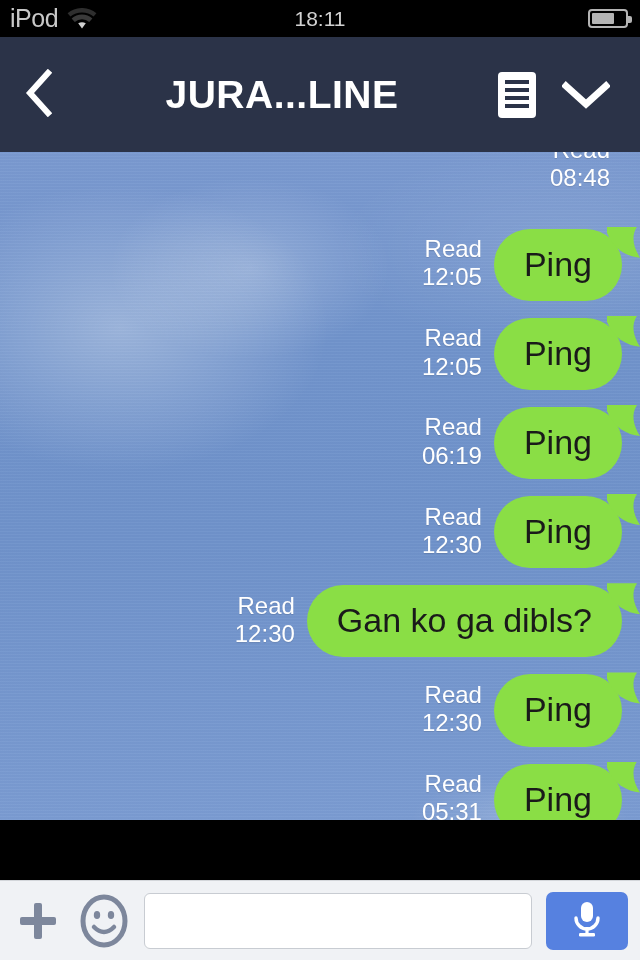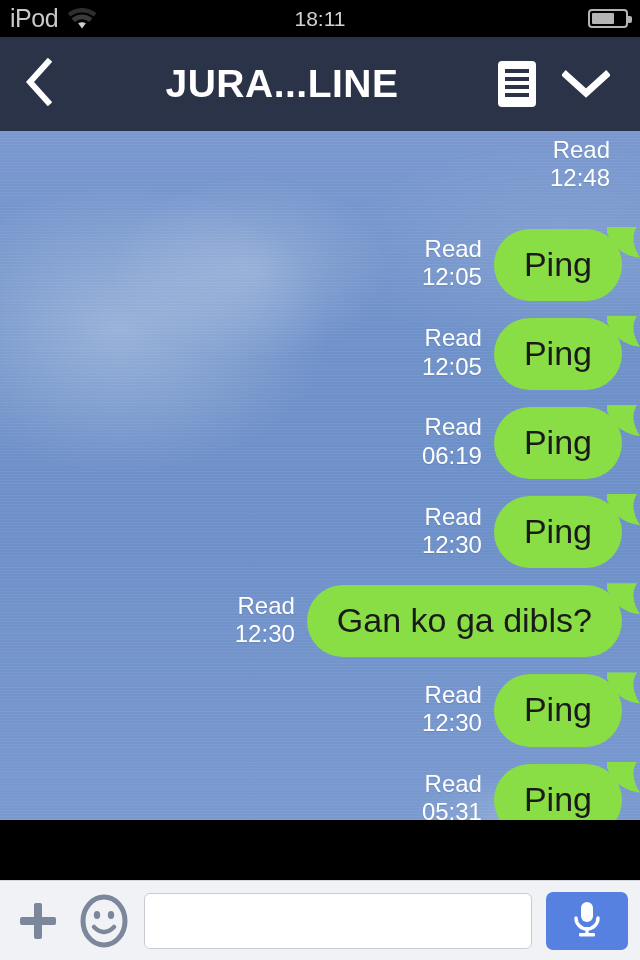--- a/index.html
+++ b/index.html
@@ -60,21 +60,21 @@
   }
   .battery-fill {
     position:absolute; left:2px; top:2px; bottom:2px;
     background:#b4b4b4;
     border-radius:1px;
   }
 
   
   .navbar {
     position:absolute; top:37px; left:0;
-    width:640px; height:94px;
+    width:640px; height:115px;
     background:#2b3348;
     display:flex; align-items:center;
     z-index:25;
   }
   .nav-back {
     width:76px; height:91px;
     display:flex; align-items:center; justify-content:center;
     cursor:pointer;
   }
   .nav-title {
@@ -264,21 +264,21 @@
         </svg>
       </span>
     </div>
   </div>
 
   <div class="chat">
     <div class="msg-list" id="msg-list">
         <div class="row first">
           <div class="meta">
             <span class="meta-read">Read</span>
-            <span class="meta-time">12:48</span>
+            <span class="meta-time">08:48</span>
           </div>
         </div>
         <div class="row">
           <div class="meta">
             <span class="meta-read">Read</span>
             <span class="meta-time">12:05</span>
           </div>
           <div class="bubble">Ping</div>
         </div>
         <div class="row">

